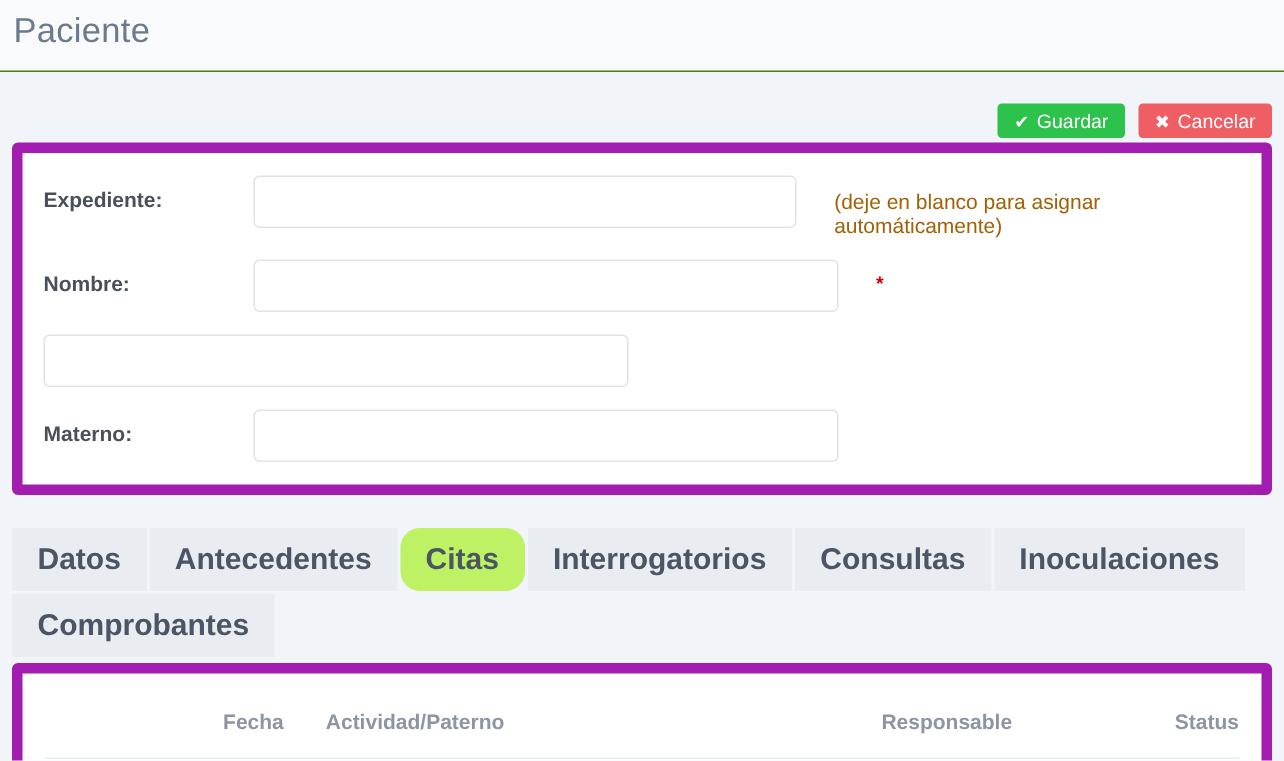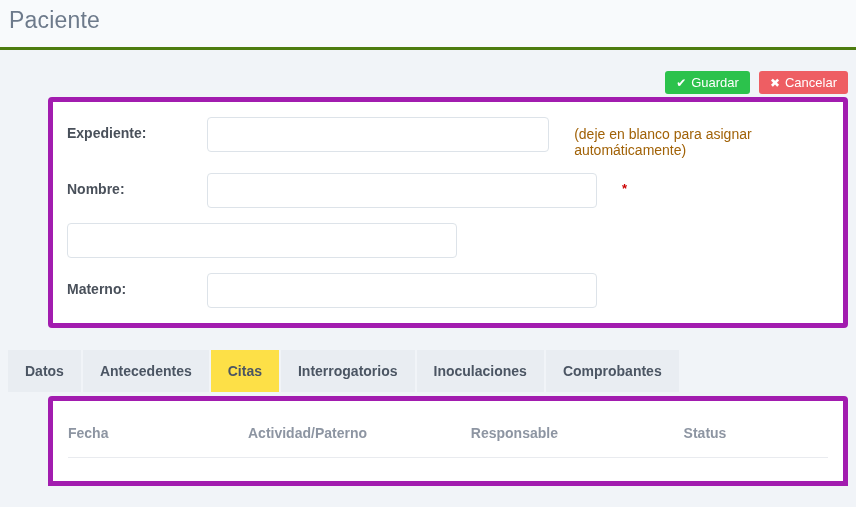--- a/index.html
+++ b/index.html
@@ -9,21 +9,21 @@
     height: 507px;
     overflow: hidden;
     background: #f1f4f8;
     font-family: "Liberation Sans", sans-serif;
     color: #4b5563;
   }
   
   .page-header {
     background: #f8fafc;
     padding: 7px 10px 13px 9px;
-    border-bottom: 3px solid #4d7c0f;
+    border-bottom: 1px solid #4d7c0f;
   }
   .page-title {
     font-size: 23px;
     font-weight: 400;
     color: #6d7a8b;
     letter-spacing: .2px;
   }
   .content { padding: 0 8px; }
 
   
@@ -46,23 +46,22 @@
     cursor: pointer;
     font-family: inherit;
   }
   .btn .btn-icon { font-size: 12px; line-height: 1; }
   .btn-save   { background: #2cc24c; }
   .btn-cancel { background: #ee5e63; }
 
   
   .panel {
     background: #fff;
-    border: 5px solid #a21caf;
+    border: 7px solid #a21caf;
     border-radius: 4px;
-    margin-left: 40px;
   }
   .form-panel { padding: 15px 14px 0; margin-bottom: 22px; }
   .form-row { display: flex; align-items: flex-start; margin-bottom: 15px; }
   .form-label {
     width: 140px;
     flex: 0 0 140px;
     font-size: 14px;
     font-weight: 700;
     color: #49505a;
     padding-top: 8px;
@@ -94,48 +93,48 @@
 
   
   .tabs {
     display: flex;
     flex-wrap: wrap;
     gap: 2px;
   }
   .tab {
     background: #e9edf2;
     padding: 12px 17px;
-    font-size: 14px;
+    font-size: 20px;
     font-weight: 700;
     color: #4b5563;
     line-height: 18px;
     cursor: pointer;
     white-space: nowrap;
   }
-  .tab.active { background: #fde047; }
+  .tab.active { background: #bef264; border-radius: 13px; }
   .tab-break { width: 100%; height: 0; }
 
   
   .table-panel {
     margin-top: 2px;
     border-radius: 4px 4px 0 0;
     height: 90px;
     padding: 12px 15px 0;
   }
   table.data-table {
     width: 100%;
     border-collapse: collapse;
   }
   .data-table th {
     font-size: 14px;
     font-weight: 700;
     color: #8d95a2;
     padding: 12px 0 16px;
     border-bottom: 1px solid #e9ebef;
-    text-align: left;
+    text-align: right;
   }
   .data-table th.col-fecha      { width: 20%; }
   .data-table th.col-actividad  { width: 33%; text-align: left; padding-left: 28px; }
   .data-table th.col-responsable{ width: 28%; }
   .data-table th.col-status     { width: 19%; }
 </style>
 </head>
 <body>
 
 <div class="page-header">
@@ -178,20 +177,21 @@
       <input class="form-input" type="text" value="" style="">
     </div>
 
   </div>
 
   <div class="tabs">
     <div class="tab">Datos</div>
     <div class="tab">Antecedentes</div>
     <div class="tab active">Citas</div>
     <div class="tab">Interrogatorios</div>
+    <div class="tab">Consultas</div>
     <div class="tab">Inoculaciones</div>
     <div class="tab">Comprobantes</div>
     <div class="tab-break"></div>
   </div>
 
   <div class="panel table-panel">
     <table class="data-table">
       <thead>
         <tr>
           <th class="col-fecha">Fecha</th>

